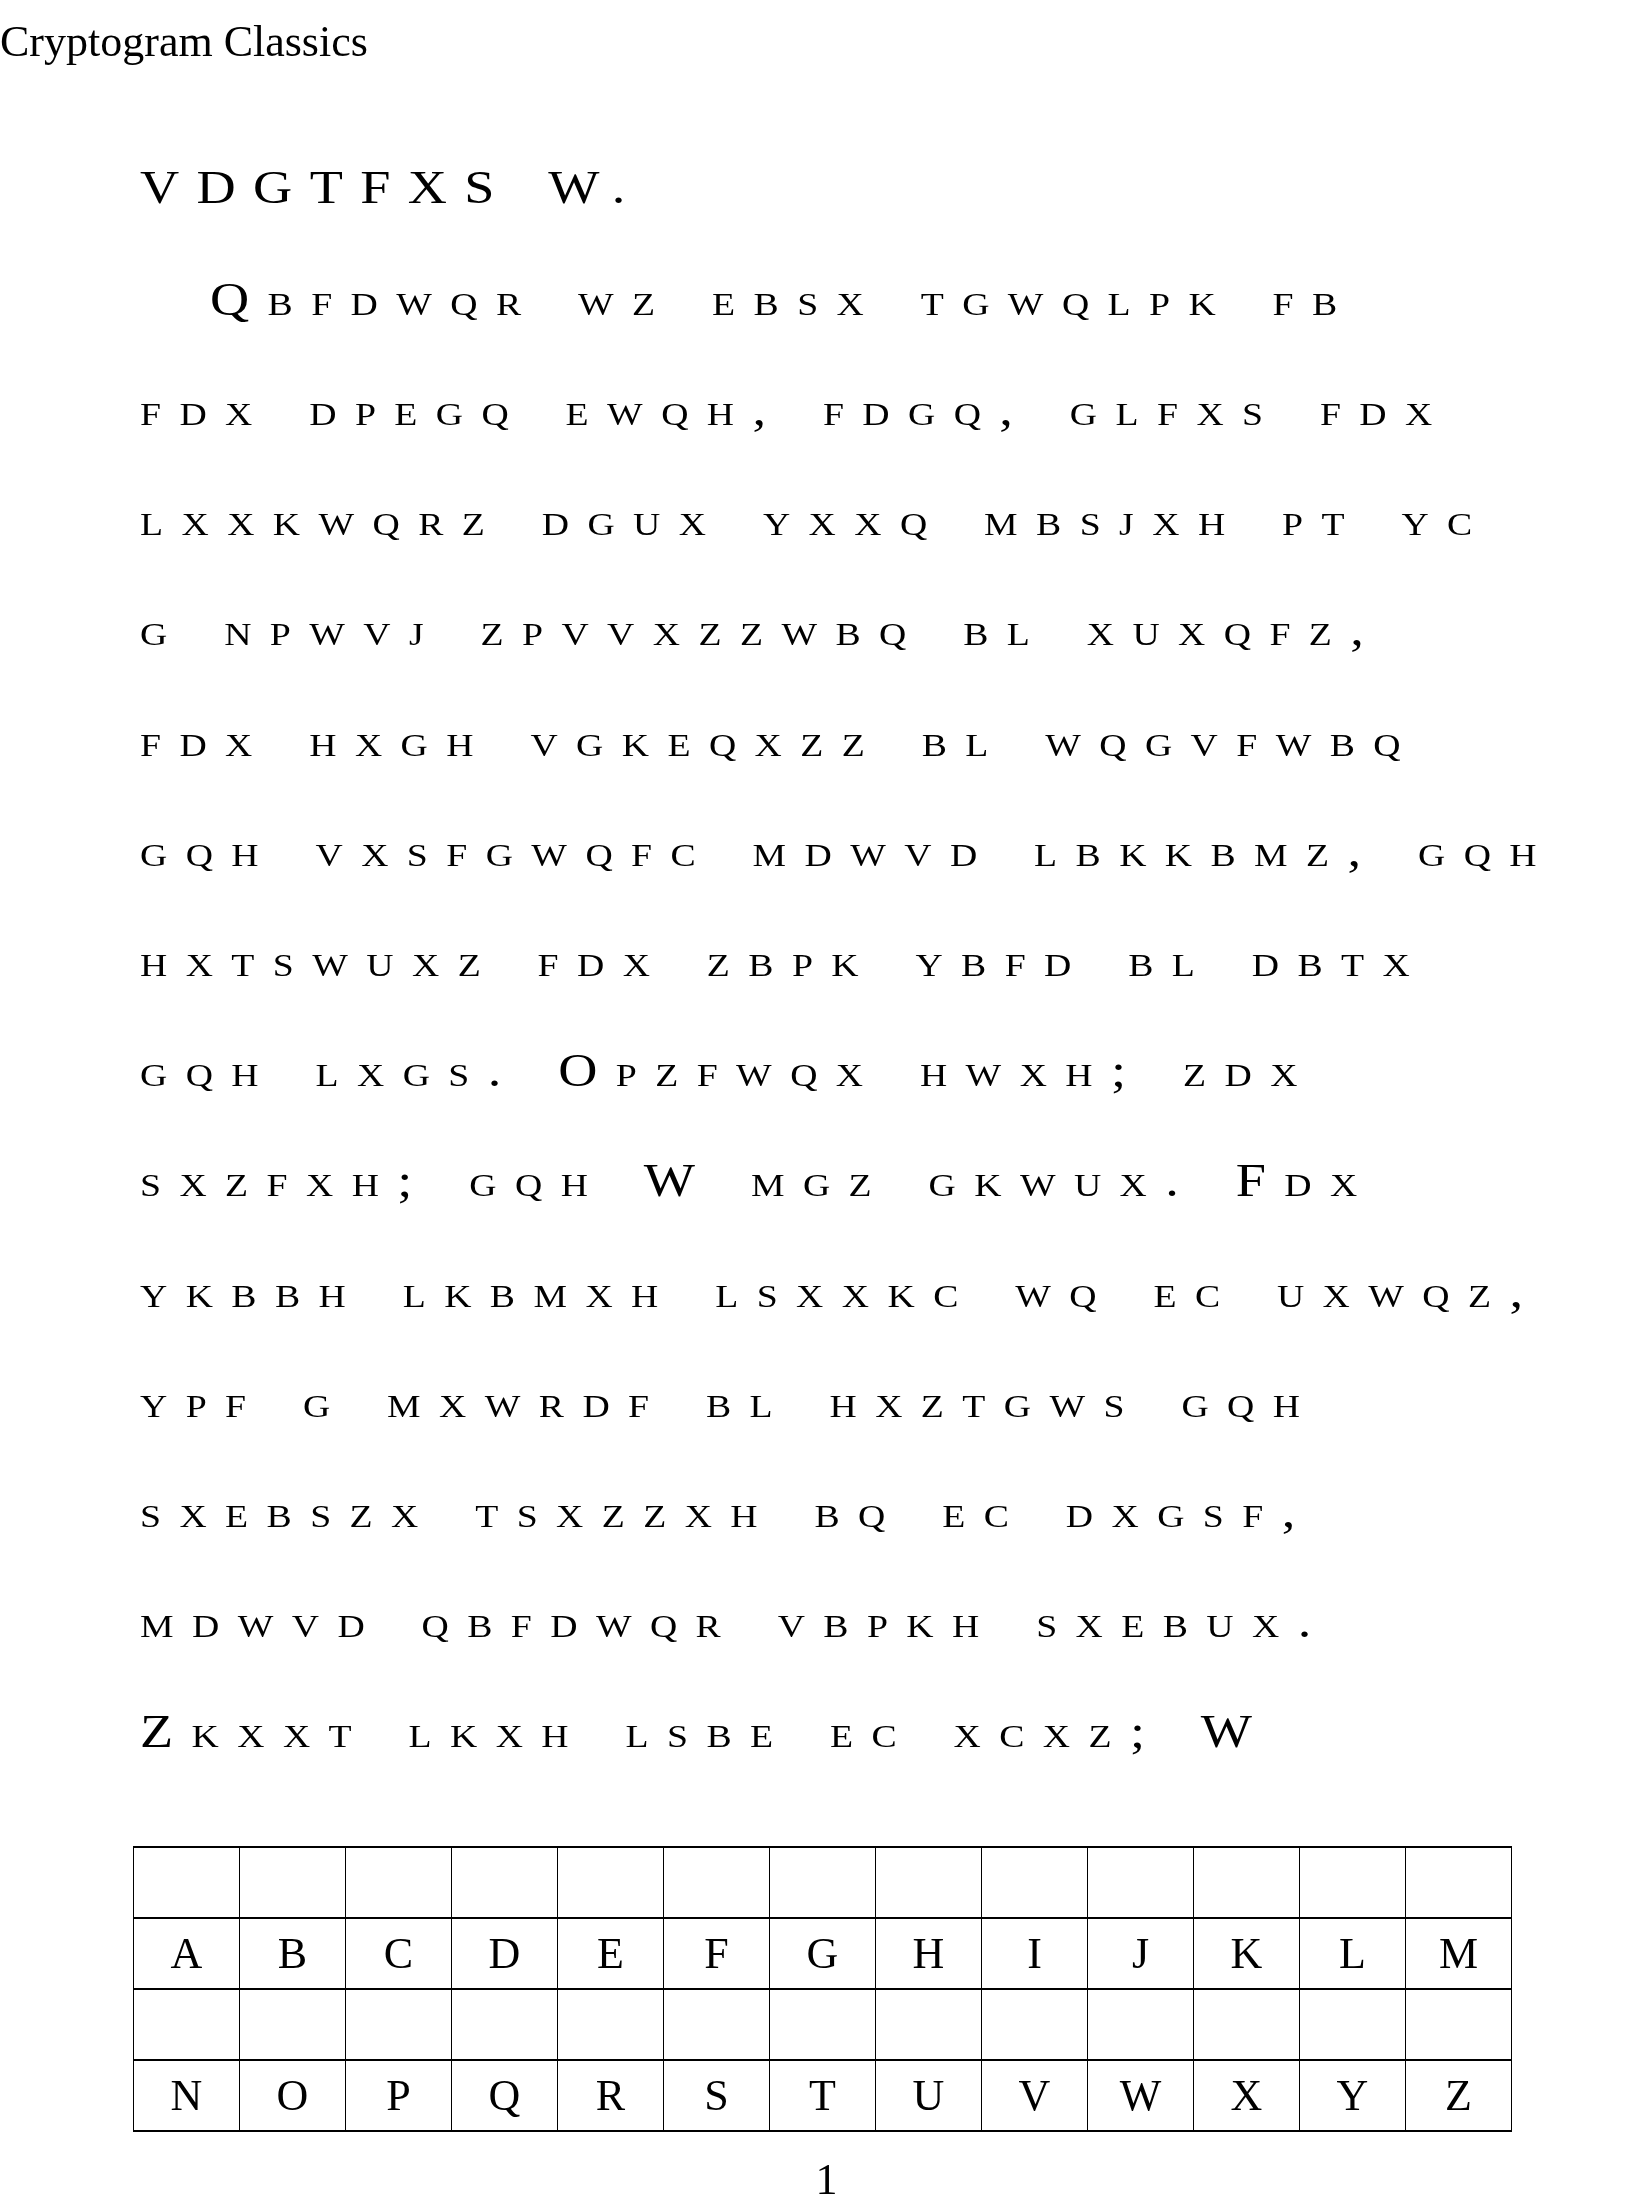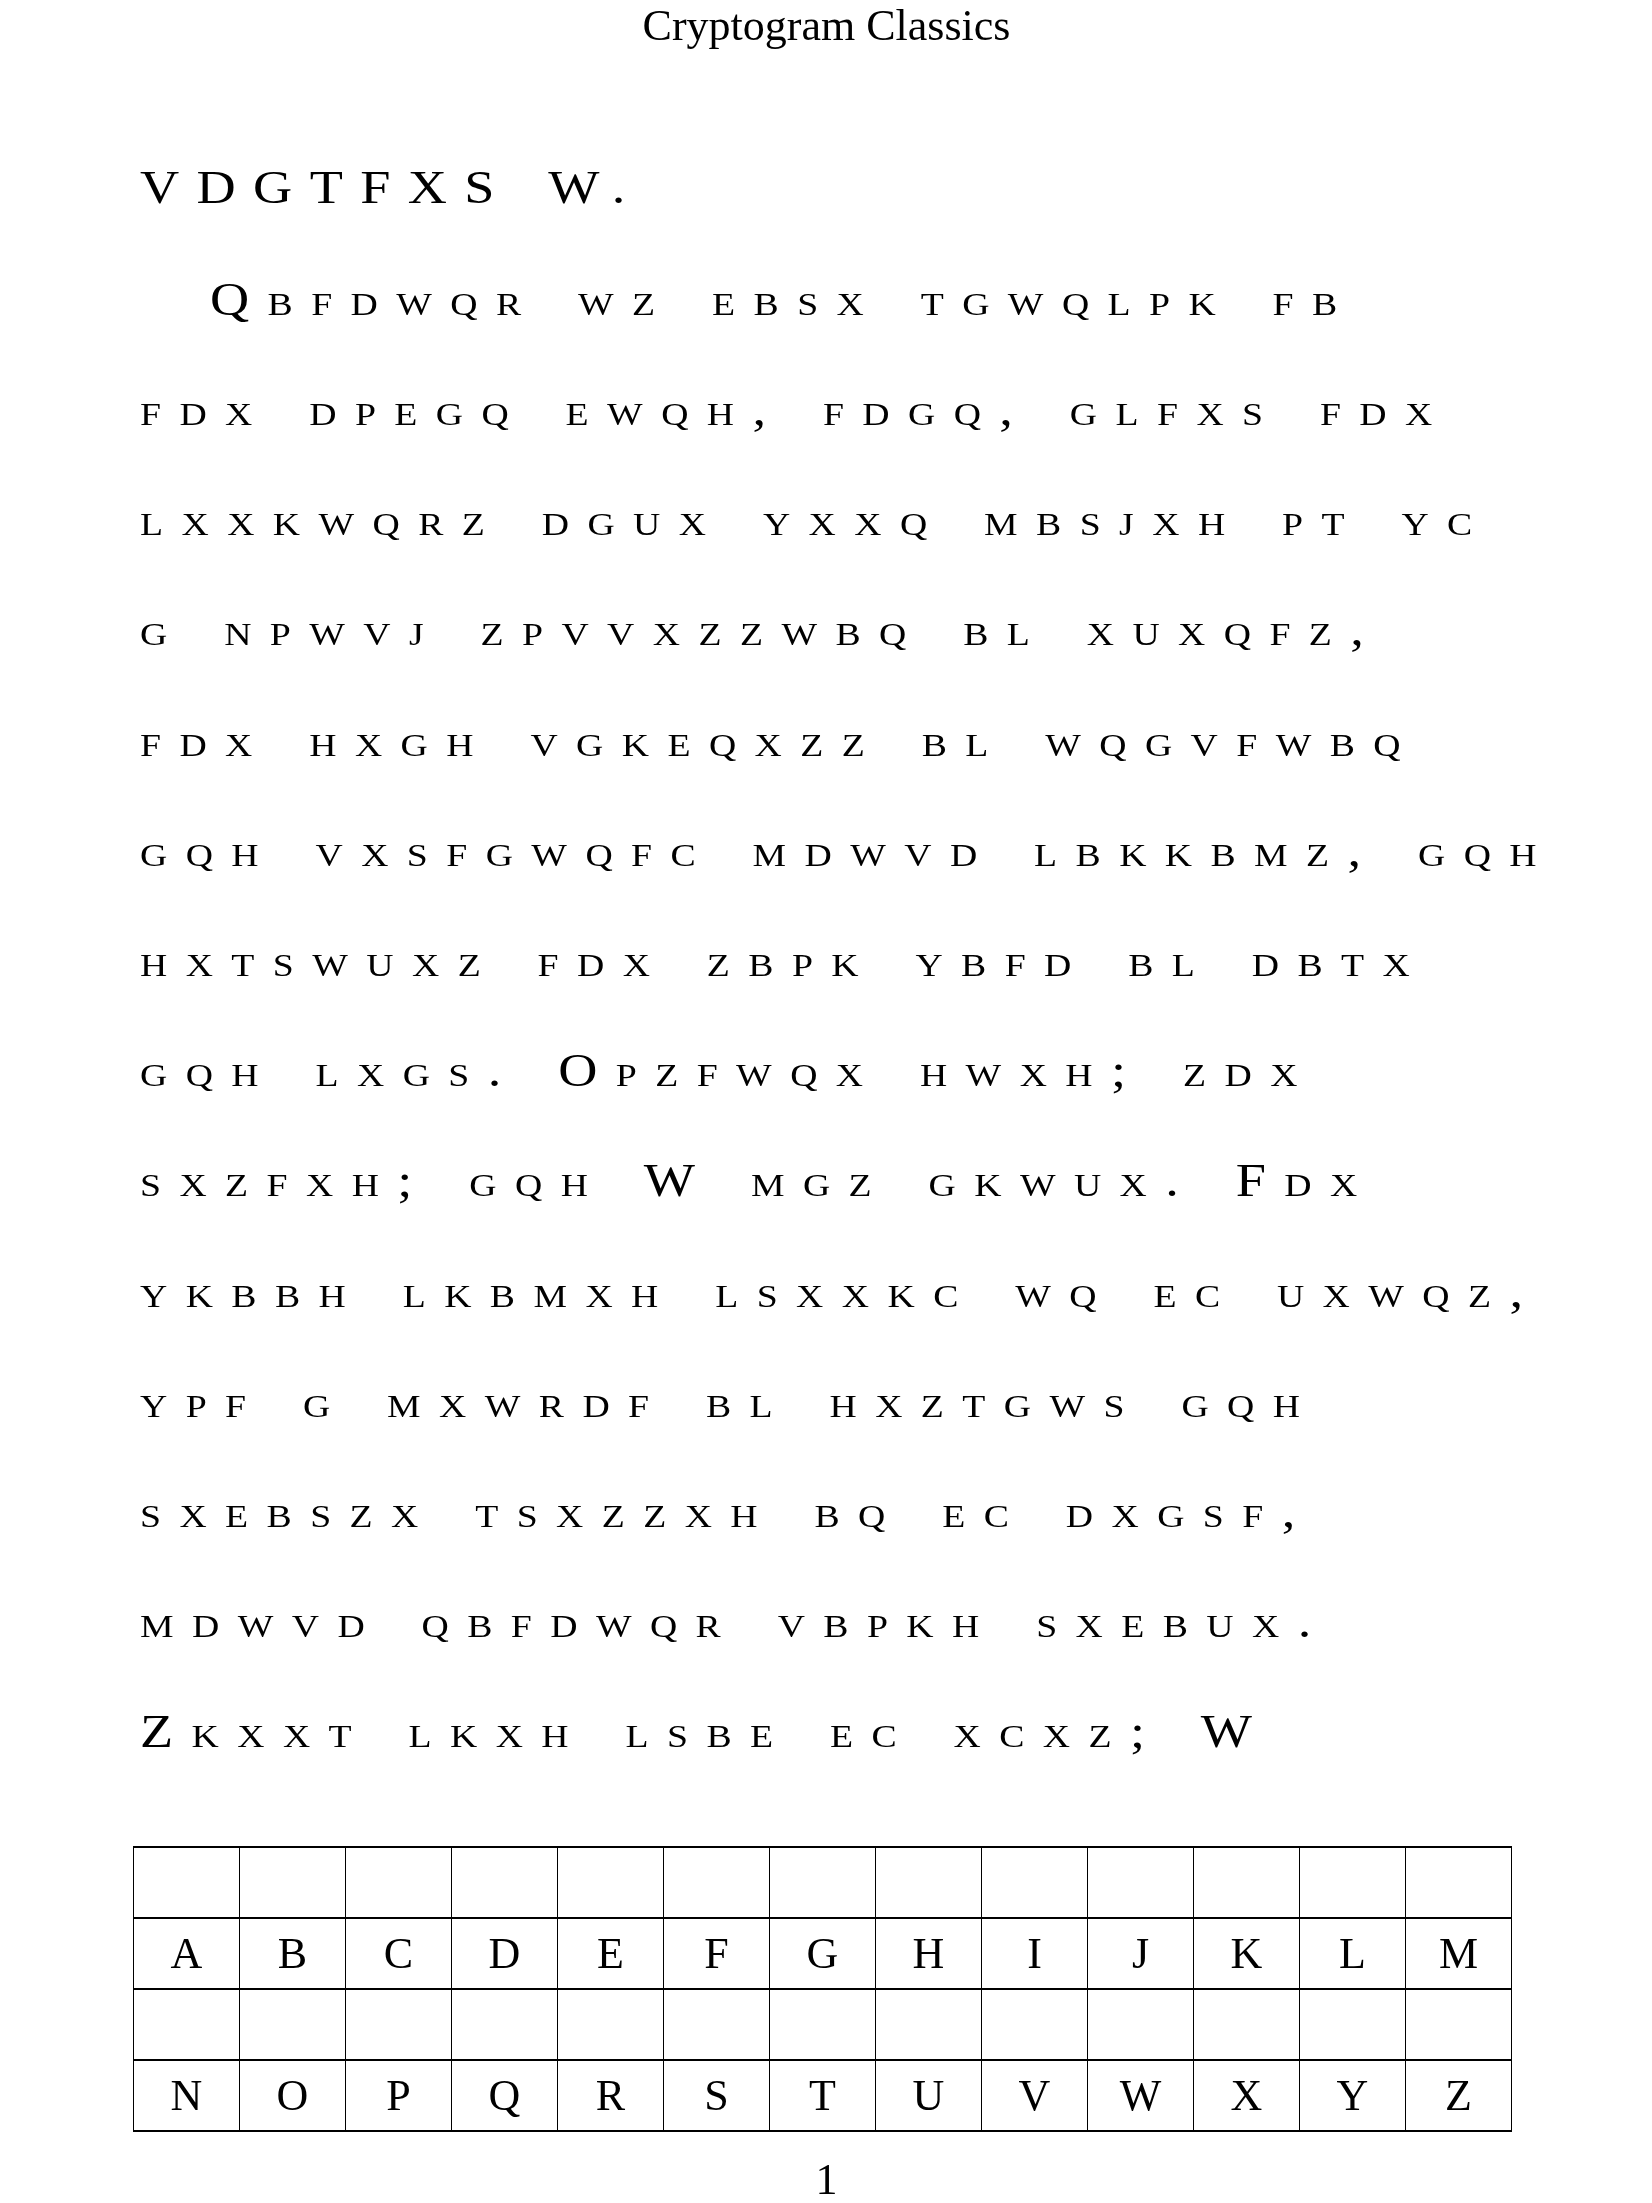--- a/index.html
+++ b/index.html
@@ -12,22 +12,21 @@
       height: 2204px;
       position: relative;
       overflow: hidden;
       color: #000000;
       font-family: "Liberation Serif", serif;
     }
     .page-title {
       position: absolute;
       left: 0;
       width: 1653px;
-      top: 0px;
-      text-align: center;
+      top: 16px;
       font-size: 44px;
       line-height: 51px;
       font-family: "Liberation Serif", serif;
     }
     .cipher {
       position: absolute;
       left: 140px;
       top: 0;
       width: 1469px;
     }

